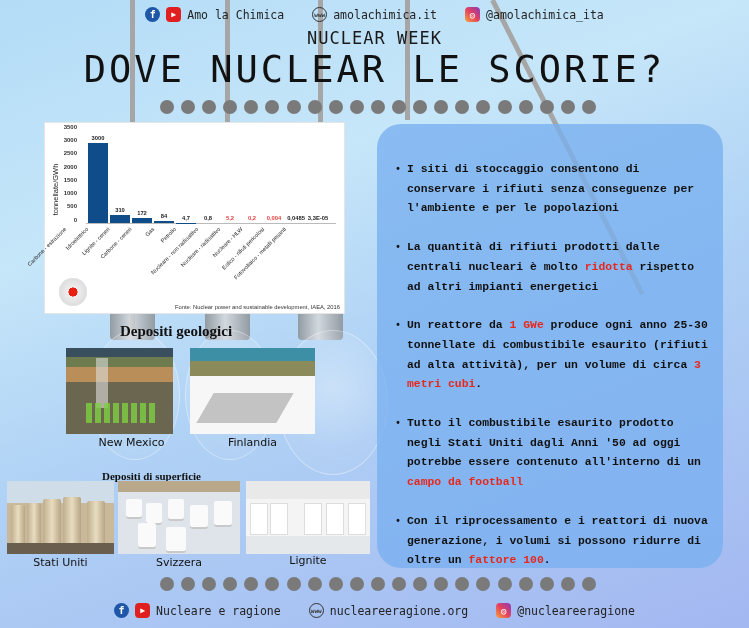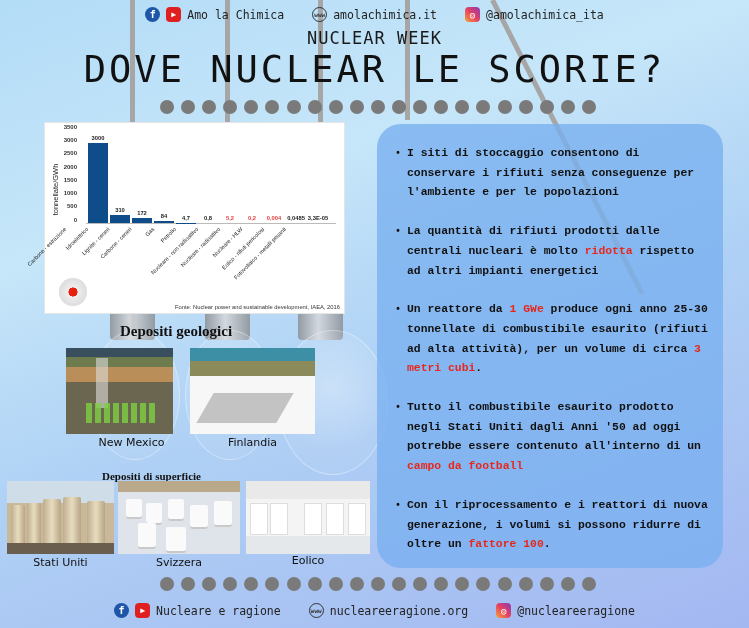--- a/index.html
+++ b/index.html
@@ -47,21 +47,21 @@
 
   .photo.nm { background: linear-gradient(180deg,#3a4f5e 0 10%,#6d7b4e 10% 22%,#b98e58 22% 40%,#6b6650 40% 100%); }
   .photo.fi { background: linear-gradient(180deg,#3d8fa5 0 15%,#8a8a5a 15% 32%,#f7f7f7 32% 100%); }
   .photo.us { background: linear-gradient(180deg,#cfdde8 0 30%,#c9b89a 30% 85%,#6a5e4e 85% 100%); }
   .photo.sv { background: linear-gradient(180deg,#b9a98a 0 15%,#dfe4ea 15% 100%); }
   .photo.ca { background: linear-gradient(180deg,#e9e9e9 0 25%,#f4f4f4 25% 75%,#e4e8ea 75% 100%); }
   .cask { position: absolute; background: #fafafa; border-radius: 2px; box-shadow: inset 0 -2px 0 #c9c9c9; }
   .tank { position: absolute; background: linear-gradient(90deg,#bfae8e,#e8dcc0 50%,#b7a585); border-radius: 2px 2px 0 0; }
   .cab { position: absolute; background: #fff; border: 1px solid #ddd; }
 
-  .info-box { position: absolute; left: 377px; top: 124px; width: 346px; height: 444px; background: rgba(120,176,240,.78); border-radius: 24px; padding: 20px 14px 0 18px; }
+  .info-box { position: absolute; left: 377px; top: 124px; width: 346px; height: 444px; background: rgba(120,176,240,.78); border-radius: 24px; padding: 36px 14px 0 18px; }
   .info-box ul { list-style: none; }
   .info-box li { position: relative; padding-left: 12px; font-family: "Liberation Mono", monospace; font-weight: bold; font-size: 11.4px; line-height: 19.7px; color: #111; margin-bottom: 19px; }
   .info-box li::before { content: "•"; position: absolute; left: 0; top: 0; font-size: 10px; }
   .hl { color: #e8271c; }
 
   .footer-row { top: 603px; }
 </style>
 </head>
 <body>
 
@@ -198,21 +198,21 @@
     <div class="cask" style="left:48px;top:46px;width:20px;height:26px"></div>
   </div>
   <div class="caption" style="left:118px;top:556px;width:122px">Svizzera</div>
   <div class="photo ca" style="left:246px;top:481px;width:124px;height:73px">
     <div class="cab" style="left:4px;top:22px;width:18px;height:32px"></div>
     <div class="cab" style="left:24px;top:22px;width:18px;height:32px"></div>
     <div class="cab" style="left:58px;top:22px;width:18px;height:32px"></div>
     <div class="cab" style="left:80px;top:22px;width:18px;height:32px"></div>
     <div class="cab" style="left:102px;top:22px;width:18px;height:32px"></div>
   </div>
-  <div class="caption" style="left:246px;top:554px;width:124px">Eolico</div>
+  <div class="caption" style="left:246px;top:554px;width:124px">Lignite</div>
 
   <div class="info-box">
     <ul>
       <li><span>I siti di stoccaggio consentono di conservare i rifiuti senza conseguenze per l'ambiente e per le popolazioni</span></li>
       <li><span>La quantità di rifiuti prodotti dalle centrali nucleari è molto </span><span class="hl">ridotta</span><span> rispetto ad altri impianti energetici</span></li>
       <li><span>Un reattore da </span><span class="hl">1 GWe</span><span> produce ogni anno 25-30 tonnellate di combustibile esaurito (rifiuti ad alta attività), per un volume di circa </span><span class="hl">3 metri cubi</span><span>.</span></li>
       <li><span>Tutto il combustibile esaurito prodotto negli Stati Uniti dagli Anni '50 ad oggi potrebbe essere contenuto all'interno di un </span><span class="hl">campo da football</span><span></span></li>
       <li><span>Con il riprocessamento e i reattori di nuova generazione, i volumi  si possono ridurre di oltre un </span><span class="hl">fattore 100</span><span>.</span></li>
     </ul>
   </div>

